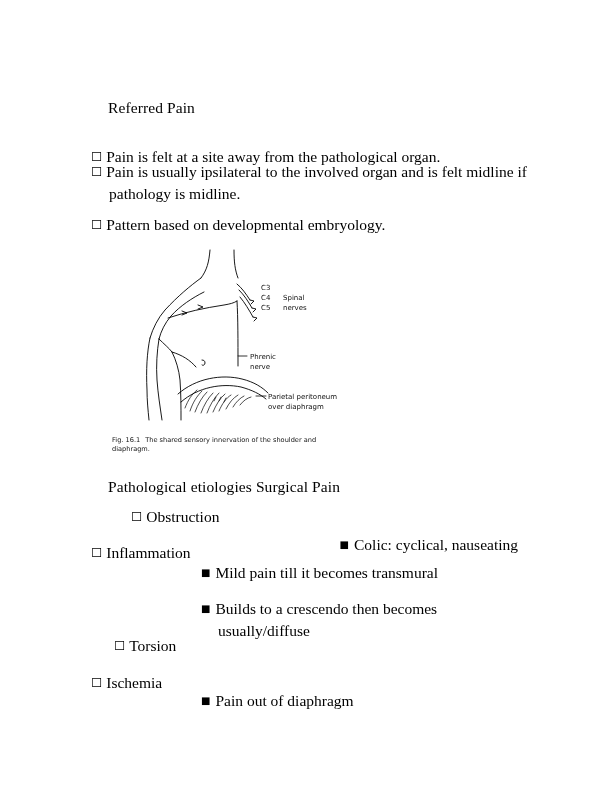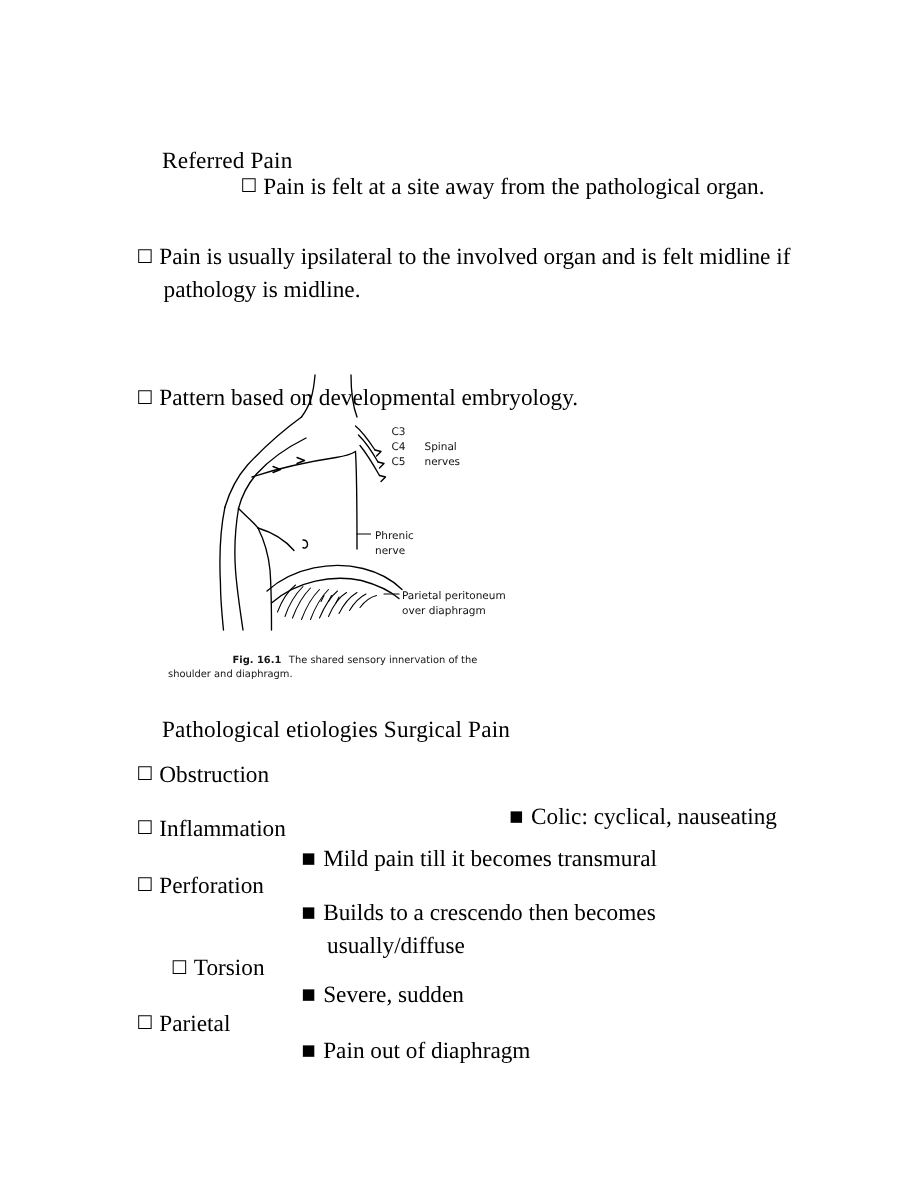--- a/index.html
+++ b/index.html
@@ -47,23 +47,23 @@
     text-indent: -18px;
   }
   .chk-item .box {
     font-family: "DejaVu Sans", sans-serif;
     font-size: 12.5px;
     line-height: 12.5px;
     vertical-align: 1px;
     letter-spacing: 0;
     margin-right: 4px;
   }
-  #chk-top-0 { top: 114px; text-align: center; }
+  #chk-top-0 { top: 146px; }
   #chk-top-1 { top: 161px; width: 478px; }
-  #chk-top-2 { top: 214px; margin-top: 41px; }
+  #chk-top-2 { top: 214px; }
 
   
   #figure-block {
     position: absolute;
     left: 104px;
     top: 248px;
     width: 260px;
     height: 215px;
   }
   #figure-svg {
@@ -77,23 +77,22 @@
     position: absolute;
     left: 8px;
     top: 188px;
     width: 220px;
     font-family: "DejaVu Sans", sans-serif;
     font-size: 6.6px;
     line-height: 9.4px;
     color: #141414;
   }
   #figure-caption .fignum {
-    font-weight: bold;
+    font-weight: normal;
     margin-right: 5px;
-    margin-left: 43px;
   }
 
   
   .chk-left {
     position: absolute;
     left: 91px;
     width: 120px;
     font-size: 15.5px;
     line-height: 21.5px;
     padding-left: 18px;
@@ -117,21 +116,21 @@
     text-indent: -17px;
   }
   .sq-item .sq {
     font-family: "DejaVu Sans", sans-serif;
     font-size: 10px;
     line-height: 10px;
     vertical-align: 2px;
     margin-right: 5px;
   }
 
-  #chk-bot-0 { top: 506px; }
+  #chk-bot-0 { top: 506px; margin-left: 40px; }
   #chk-bot-1 { top: 542px; }
   #chk-bot-2 { top: 580px; }
   #chk-bot-3 { top: 635px; margin-left: 23px; }
   #chk-bot-4 { top: 672px; }
 
   #sq-bot-0 { top: 534px; text-align: right; }
   #sq-bot-1 { top: 562px; }
   #sq-bot-2 { top: 598px; width: 262px; }
   #sq-bot-3 { top: 653px; }
   #sq-bot-4 { top: 690px; }
@@ -241,39 +240,33 @@
   </div>
 
   <div class="heading" id="heading-pathological">Pathological etiologies Surgical Pain</div>
 
   <div class="chk-left" id="chk-bot-0">
     <span class="box">☐</span><span>Obstruction</span>
   </div>
   <div class="chk-left" id="chk-bot-1">
     <span class="box">☐</span><span>Inflammation</span>
   </div>
-  <div class="chk-left" id="chk-bot-2">
-    <span class="box">☐</span><span>Perforation</span>
-  </div>
   <div class="chk-left" id="chk-bot-3">
     <span class="box">☐</span><span>Torsion</span>
   </div>
   <div class="chk-left" id="chk-bot-4">
-    <span class="box">☐</span><span>Parietal</span>
+    <span class="box">☐</span><span>Ischemia</span>
   </div>
 
   <div class="sq-item" id="sq-bot-0">
     <span class="sq">■</span><span>Colic: cyclical, nauseating</span>
   </div>
   <div class="sq-item" id="sq-bot-1">
     <span class="sq">■</span><span>Mild pain till it becomes transmural</span>
   </div>
   <div class="sq-item" id="sq-bot-2">
     <span class="sq">■</span><span>Builds to a crescendo then becomes usually/diffuse</span>
   </div>
-  <div class="sq-item" id="sq-bot-3">
-    <span class="sq">■</span><span>Severe, sudden</span>
-  </div>
   <div class="sq-item" id="sq-bot-4">
     <span class="sq">■</span><span>Pain out of diaphragm</span>
   </div>
 
 </div>
 
 </body></html>

